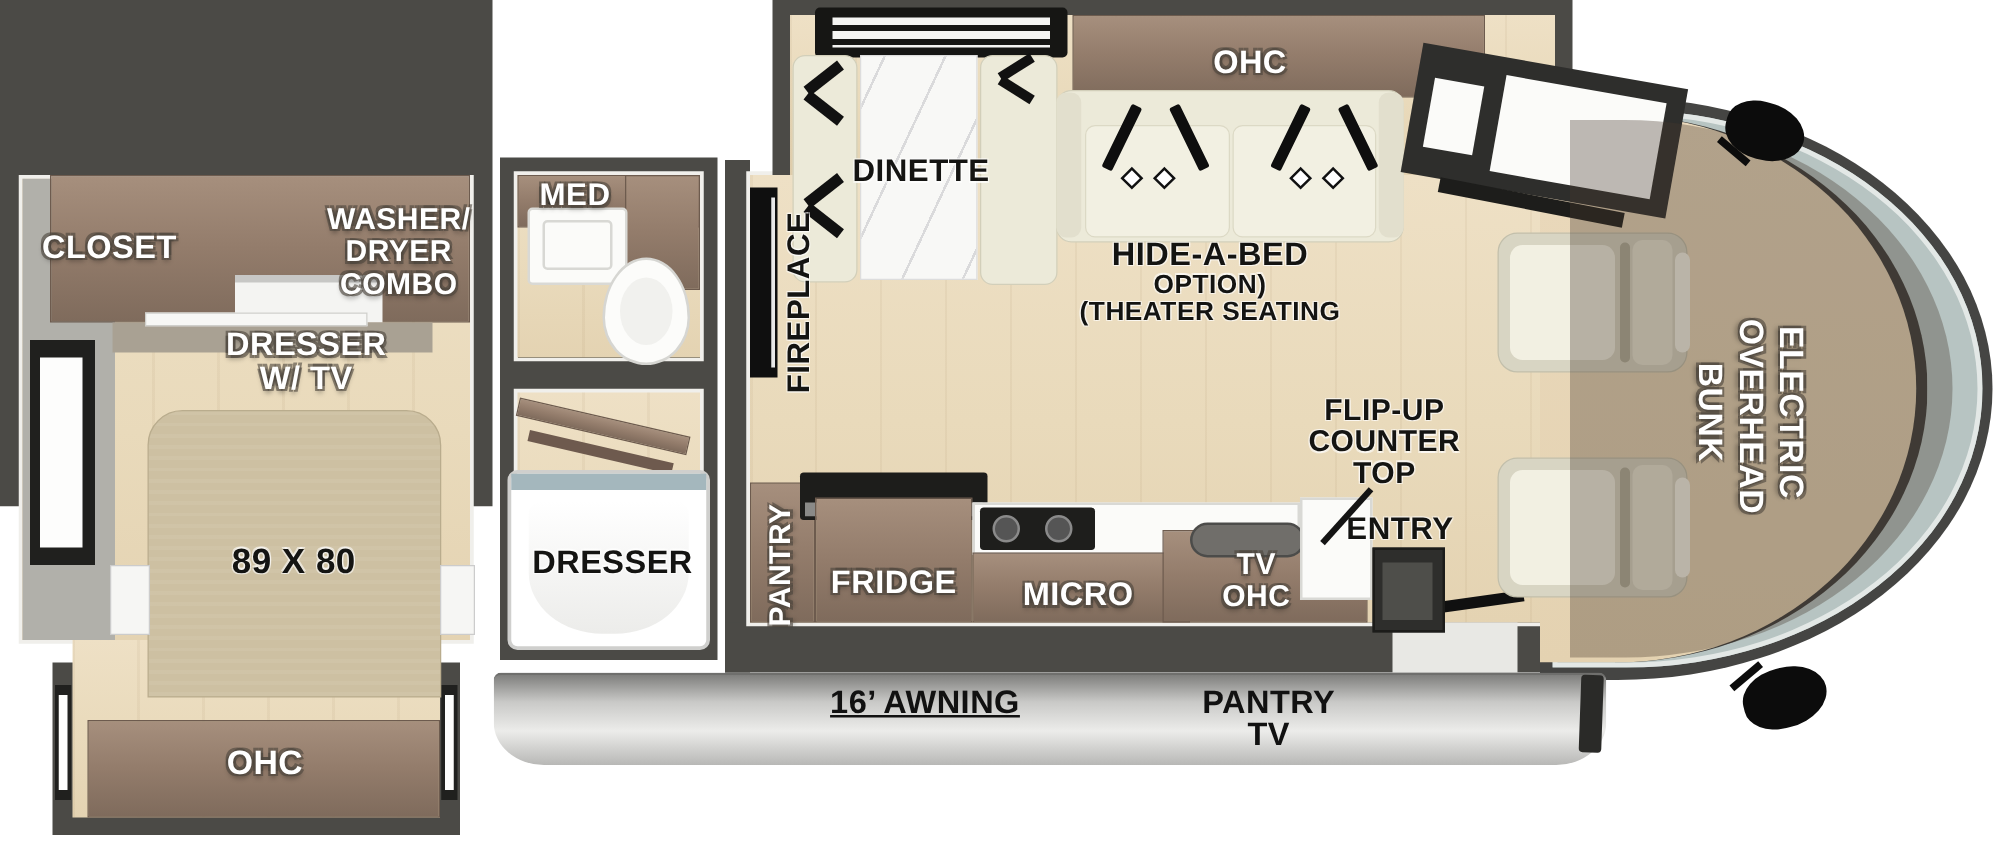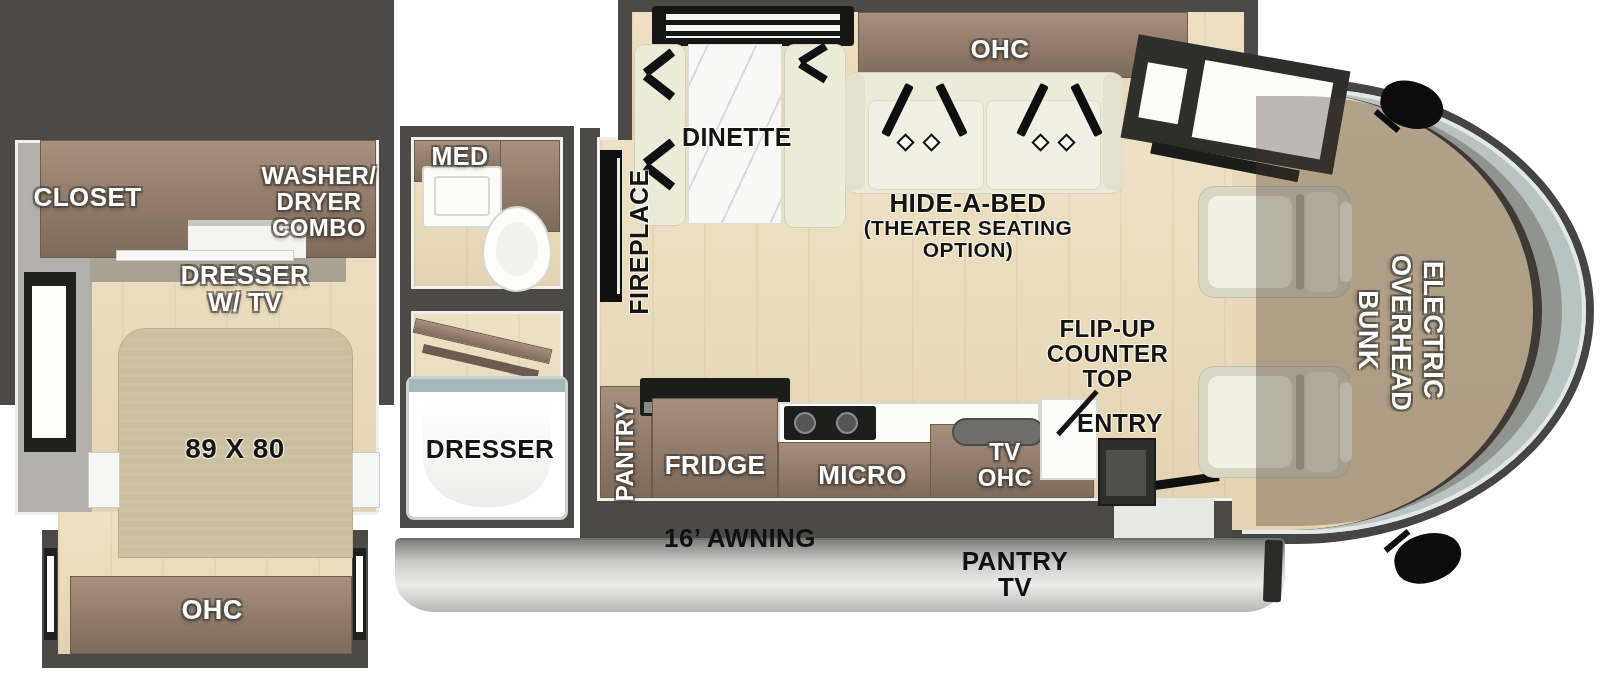--- a/index.html
+++ b/index.html
@@ -170,21 +170,21 @@
   .l-top-ohc{left:940px;top:36px;width:120px;font-size:26px;}
   .l-hide{left:838px;top:190px;width:260px;font-size:26px;}
   .l-hide .sub{font-size:21px;}
   .l-fridge{left:652px;top:452px;width:126px;font-size:26px;}
   .l-micro{left:800px;top:462px;width:125px;font-size:26px;}
   .l-tv{left:950px;top:440px;width:110px;font-size:24px;}
   .l-ohc2{left:950px;top:466px;width:110px;font-size:24px;}
   .l-flip{left:1035px;top:316px;width:145px;font-size:24px;line-height:1.05;}
   .l-entry{left:1070px;top:410px;width:100px;font-size:25px;}
   .l-bunk{left:1325px;top:281px;width:150px;height:98px;font-size:27px;line-height:1.2;transform:rotate(90deg);}
-  .l-awning{left:655px;top:525px;width:170px;font-size:26px;color:#111;}
+  .l-awning{left:655px;top:548px;width:170px;font-size:26px;color:#111;text-decoration:underline;}
   .l-outside{left:950px;top:548px;width:130px;font-size:26px;color:#111;}
   .l-outtv{left:950px;top:574px;width:130px;font-size:26px;color:#111;}
 </style>
 </head>
 <body>
 
 <div class="plan">
 
   <div class="abs wall w-bedroom"></div>
   <div class="abs floor f-bedroom"></div>
@@ -325,22 +325,22 @@
   </div>
   <div class="lbl wl l-bd-ohc">OHC</div>
   <div class="lbl wl l-med">MED</div>
   <div class="lbl bl l-shower">DRESSER</div>
   <div class="lbl bl l-fireplace">FIREPLACE</div>
   <div class="lbl wl l-pantry">PANTRY</div>
   <div class="lbl bl l-dinette">DINETTE</div>
   <div class="lbl wl l-top-ohc">OHC</div>
   <div class="lbl bl l-hide">
     <div>HIDE-A-BED</div>
+    <div class="sub">OPTION)</div>
     <div class="sub">(THEATER SEATING</div>
-    <div class="sub">OPTION)</div>
   </div>
   <div class="lbl wl l-fridge">FRIDGE</div>
   <div class="lbl wl l-micro">MICRO</div>
   <div class="lbl wl l-tv">TV</div>
   <div class="lbl wl l-ohc2">OHC</div>
   <div class="lbl bl l-flip">
     <div>FLIP-UP</div>
     <div>COUNTER</div>
     <div>TOP</div>
   </div>

